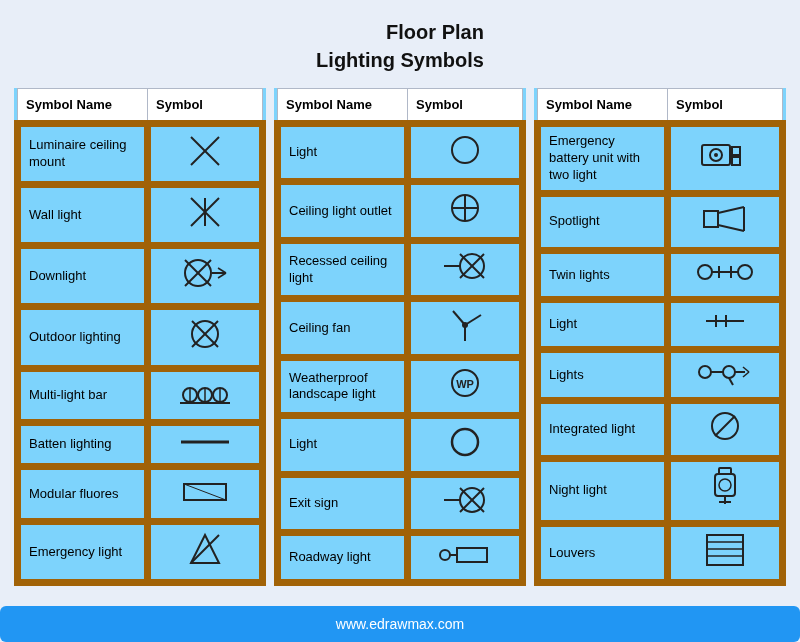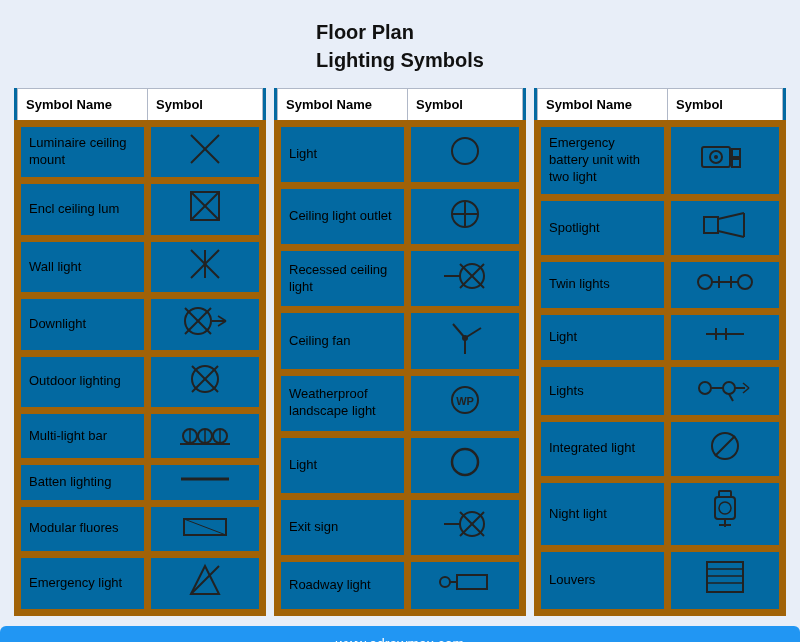--- a/index.html
+++ b/index.html
@@ -6,38 +6,38 @@
     body {
       background: #e8eef8;
       font-family: Arial, sans-serif;
       width: 800px;
       min-height: 642px;
       display: flex;
       flex-direction: column;
       align-items: center;
     }
     .page-title {
-      text-align: left;
+      text-align: right;
       padding: 18px 0 14px 0;
       font-size: 20px;
       font-weight: bold;
       line-height: 1.4;
       color: #111;
     }
     .tables-row {
       display: flex;
       flex-direction: row;
       gap: 0;
       padding: 0 10px 10px 10px;
       width: 100%;
       justify-content: center;
     }
     .symbol-table {
       border-collapse: collapse;
-      background: #0369a1;
+      background: #7dd3fc;
       font-size: 13px;
       flex: 1;
       margin: 0 4px;
       border: 1px solid #b0b8c8;
     }
     .symbol-table th {
       background: #fff;
       font-weight: bold;
       padding: 8px 8px;
       border: 1px solid #b0b8c8;
@@ -90,30 +90,20 @@
       <tr>
         <td class="name-cell">Luminaire ceiling mount</td>
         <td class="symbol-cell">
           <svg width="36" height="36" viewBox="0 0 36 36">
               <line x1="4" y1="4" x2="32" y2="32" stroke="#222" stroke-width="2"></line>
               <line x1="32" y1="4" x2="4" y2="32" stroke="#222" stroke-width="2"></line>
             </svg>
         </td>
       </tr>
       <tr>
-        <td class="name-cell">Encl ceiling lum</td>
-        <td class="symbol-cell">
-          <svg width="36" height="36" viewBox="0 0 36 36">
-              <rect x="4" y="4" width="28" height="28" fill="none" stroke="#222" stroke-width="2"></rect>
-              <line x1="4" y1="4" x2="32" y2="32" stroke="#222" stroke-width="2"></line>
-              <line x1="32" y1="4" x2="4" y2="32" stroke="#222" stroke-width="2"></line>
-            </svg>
-        </td>
-      </tr>
-      <tr>
         <td class="name-cell">Wall light</td>
         <td class="symbol-cell">
           <svg width="36" height="36" viewBox="0 0 36 36">
               <line x1="4" y1="4" x2="32" y2="32" stroke="#222" stroke-width="2"></line>
               <line x1="32" y1="4" x2="4" y2="32" stroke="#222" stroke-width="2"></line>
               <line x1="18" y1="4" x2="18" y2="32" stroke="#222" stroke-width="2"></line>
             </svg>
         </td>
       </tr>
       <tr>

